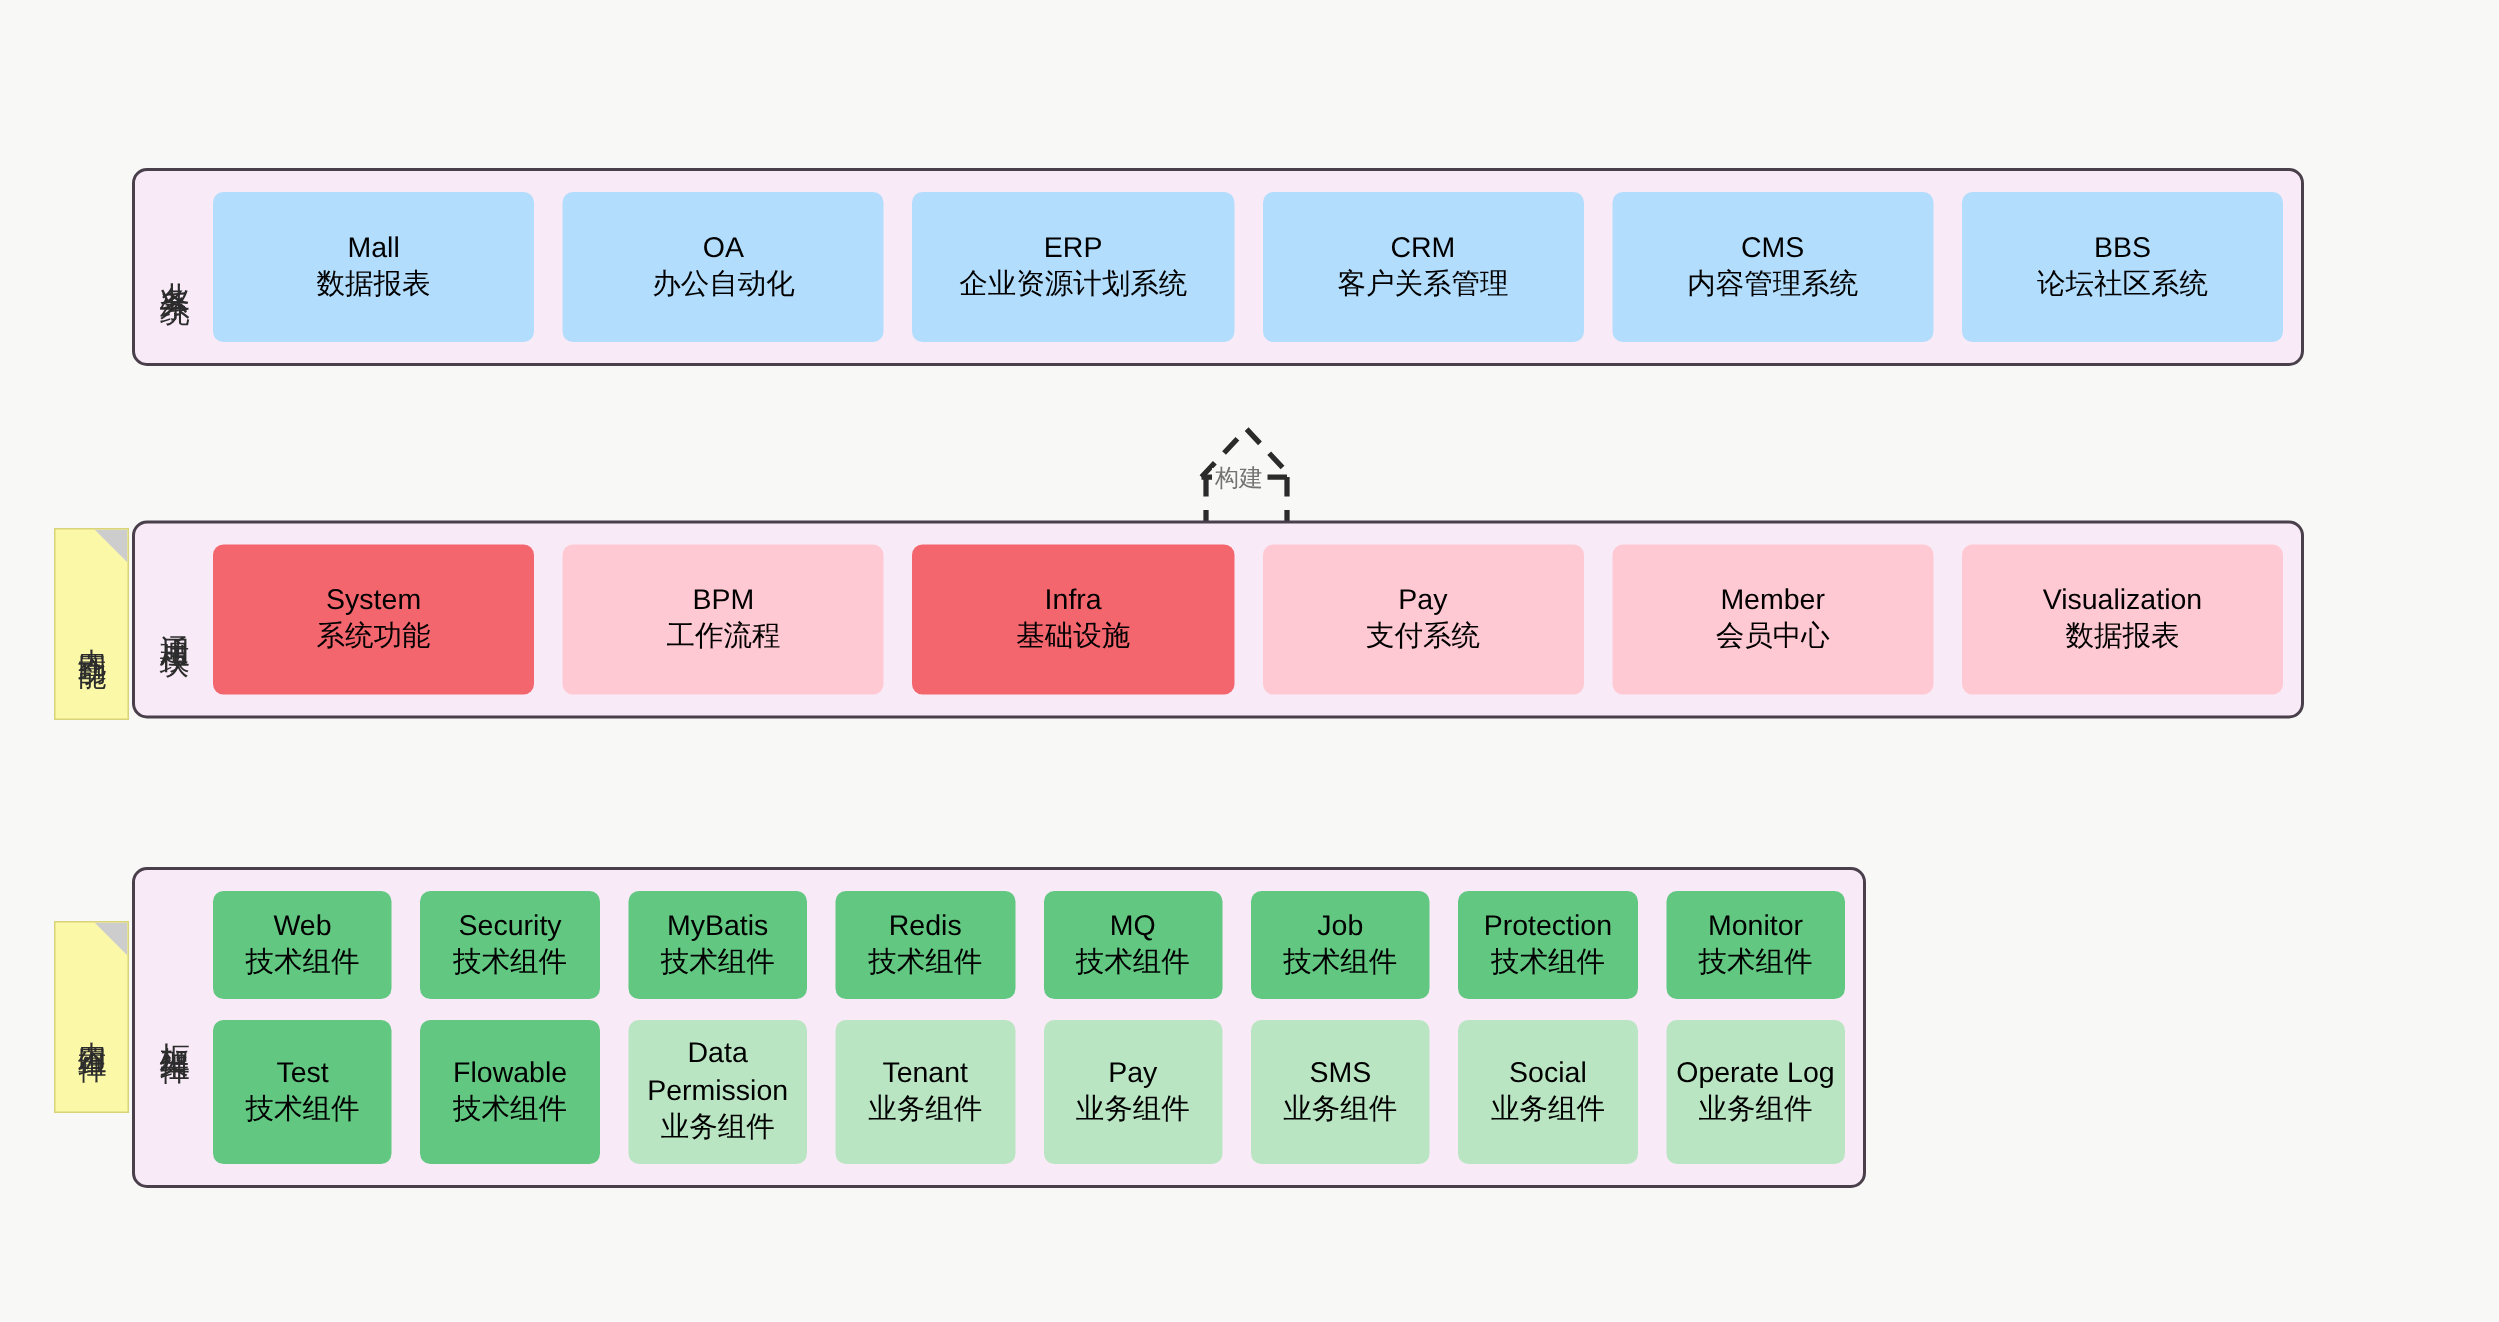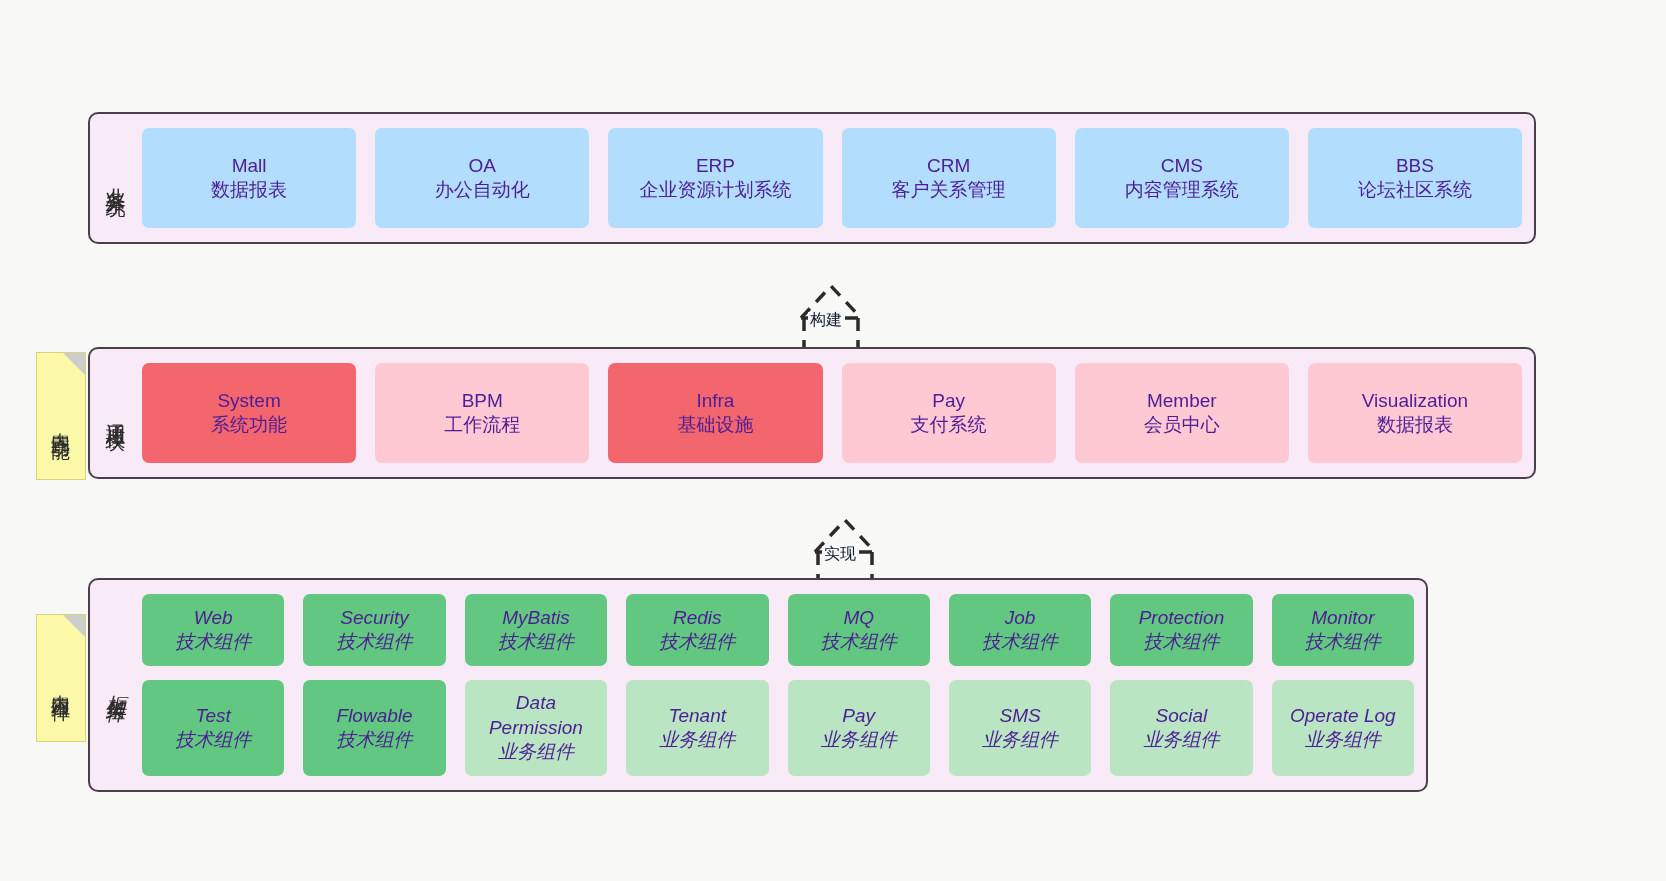--- a/index.html
+++ b/index.html
@@ -59,21 +59,21 @@
 
   
   .card {
     flex: 1 1 0;
     border-radius: 7px;
     display: flex;
     flex-direction: column;
     align-items: center;
     justify-content: center;
     text-align: center;
-    color: #4c1d95;
+    color: #000000;
     font-size: 19px;
     line-height: 1.28;
     padding: 4px 6px;
     min-width: 0;
   }
   .card .en { white-space: normal; }
   .card .cn { white-space: nowrap; }
 
   .c-blue        { background: #b3ddfd; }
   .c-red         { background: #f4666e; }
@@ -110,21 +110,21 @@
     position: relative;
     z-index: 2;
     padding-top: 14px;
   }
 
   
   .connector { position: absolute; }
   .conn-label {
     position: absolute;
     font-size: 16px;
-    color: #0f172a;
+    color: #737373;
     background: #f8f8f7;
     padding: 0 2px;
     white-space: nowrap;
     line-height: 1;
   }
 </style>
 </head>
 <body>
 
 <div id="canvas">
@@ -205,36 +205,27 @@
           </div>
           <div class="card c-pink">
             <span class="en">Visualization</span>
             <span class="cn">数据报表</span>
           </div>
         </div>
       </div>
     </div>
   </div>
 
-  <div class="connector" style="left:770px; top:492px; width:150px; height:95px;">
-    <svg width="150" height="95" viewBox="0 0 150 95">
-      <path d="M 45 60 L 75 28 L 105 60" fill="none" stroke="#2b2b2b" stroke-width="3.5" stroke-dasharray="13 9" stroke-linecap="butt"></path>
-      <path d="M 45 60 L 105 60" fill="none" stroke="#2b2b2b" stroke-width="3.5" stroke-dasharray="13 9"></path>
-      <path d="M 48 60 L 48 95" fill="none" stroke="#2b2b2b" stroke-width="3.5" stroke-dasharray="13 9"></path>
-      <path d="M 102 60 L 102 95" fill="none" stroke="#2b2b2b" stroke-width="3.5" stroke-dasharray="13 9"></path>
-    </svg>
-    <span class="conn-label" style="left:52px; top:54px;">实现</span>
-  </div>
 
   <div class="note" style="left:36px; top:614px; height:128px;">
     <span class="fold"></span>
     <span class="note-text">内置组件</span>
   </div>
 
-  <div class="layer" id="layer-framework" style="left:88px; top:578px; width:1340px; height:214px;font-style:italic;">
+  <div class="layer" id="layer-framework" style="left:88px; top:578px; width:1156px; height:214px;">
     <div class="layer-title">框架组件</div>
     <div class="layer-body">
       <div class="layer-rows">
 
         <div class="row">
           <div class="card c-green">
             <span class="en">Web</span>
             <span class="cn">技术组件</span>
           </div>
           <div class="card c-green">

